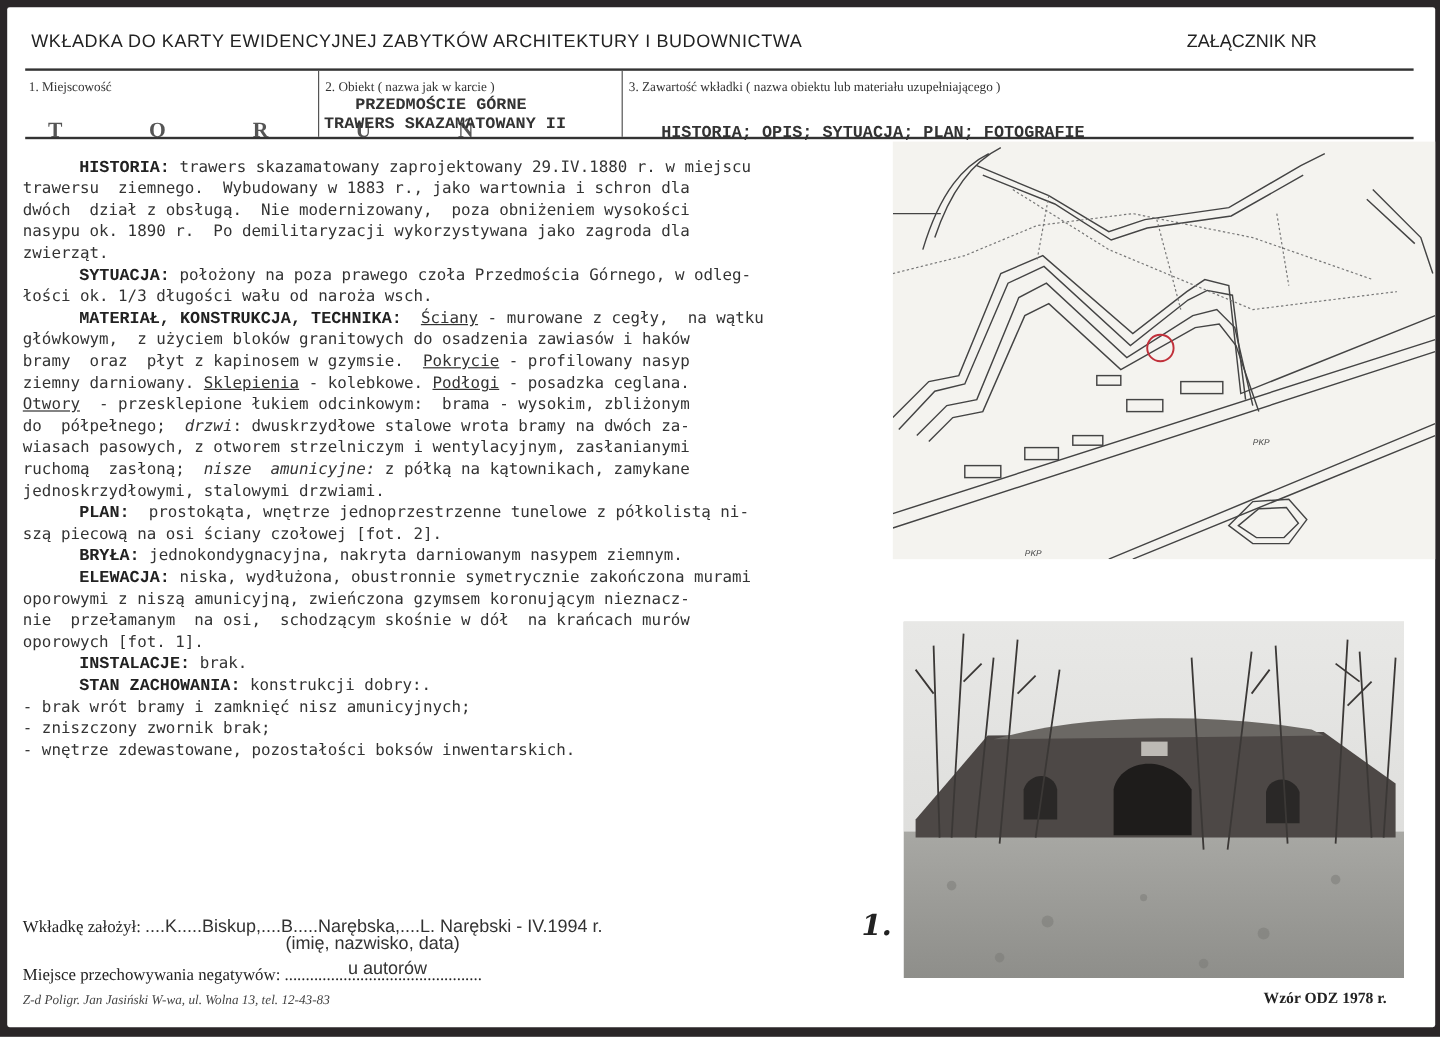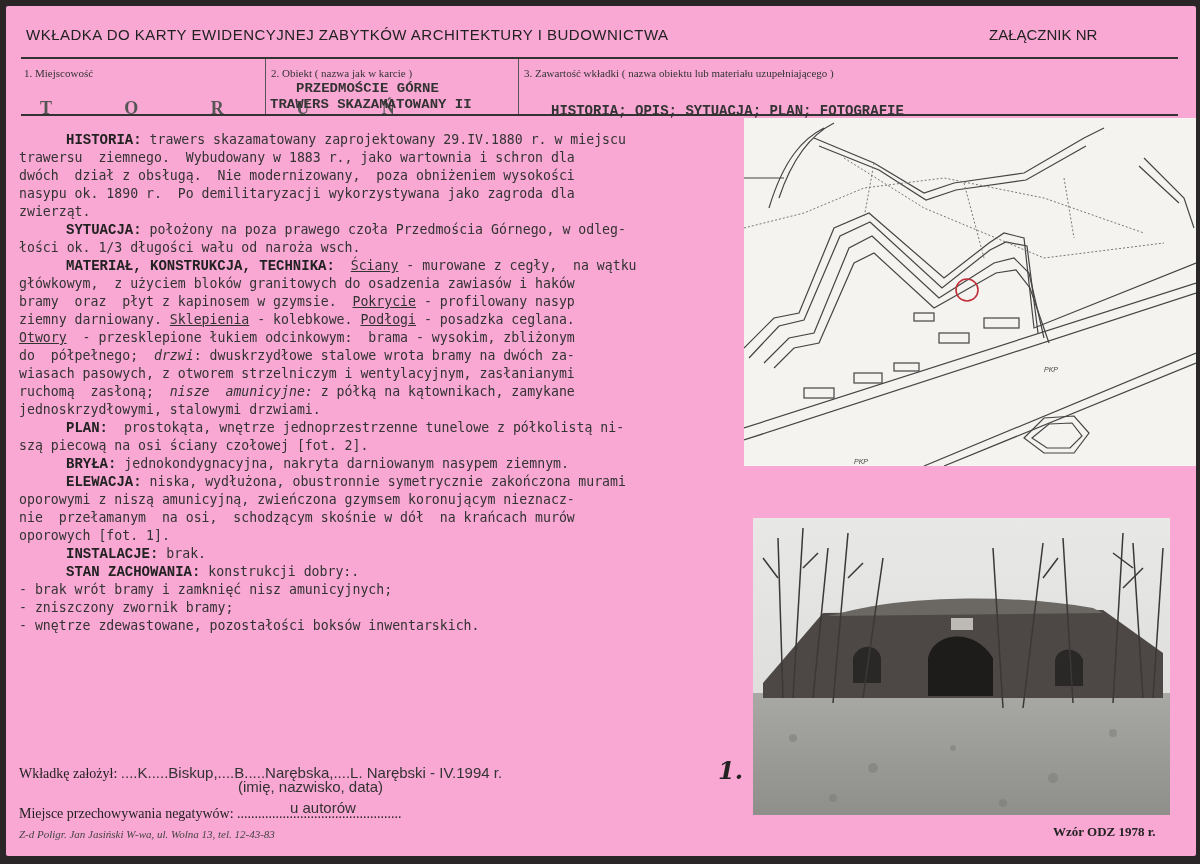--- a/index.html
+++ b/index.html
@@ -1,17 +1,17 @@
 <!DOCTYPE html>
 <html><head>
 <meta charset="utf-8">
 <style>
   html,body{margin:0;padding:0;}
   body{width:1200px;height:864px;background:#2a2628;position:relative;overflow:hidden;}
-  .sheet{position:absolute;left:6px;top:6px;width:1190px;height:850px;background:#f9a8d4;border-radius:2px;}
+  .sheet{position:absolute;left:6px;top:6px;width:1190px;height:850px;background:#ffffff;border-radius:2px;}
   .hdr-title{position:absolute;left:20px;top:20px;font-family:"Liberation Sans",sans-serif;font-size:15px;letter-spacing:.5px;color:#222;}
   .hdr-annex{position:absolute;left:983px;top:20px;font-family:"Liberation Sans",sans-serif;font-size:15px;color:#222;}
   .hdr-annex-num{position:absolute;left:1108px;top:12px;font-family:"DejaVu Serif",serif;font-style:italic;font-size:30px;color:#222;letter-spacing:1px;}
   .rule{position:absolute;left:15px;width:1157px;height:2px;background:#333;}
   .vline{position:absolute;width:1px;background:#555;}
   .lbl{position:absolute;font-family:"Liberation Serif",serif;font-size:11px;color:#333;}
   .val-tor{position:absolute;left:34px;top:92px;font-family:Liberation Serif, serif;font-weight:bold;font-size:18px;letter-spacing:34px;color:#555;text-align:center;}
   .val-obj{position:absolute;font-family:"Liberation Mono",monospace;font-weight:bold;font-size:14px;color:#333;transform:scaleY(0.95);}
   .val-cont{position:absolute;left:545px;top:97px;font-family:"Liberation Mono",monospace;font-weight:bold;font-size:14px;color:#333;}
   .body-text{position:absolute;left:19px;top:131px;width:725px;font-family:"DejaVu Sans Mono",monospace;font-size:13.2px;line-height:18px;color:#333;white-space:pre;}
@@ -70,21 +70,21 @@
 <b>PLAN:</b><span>  prostokąta, wnętrze jednoprzestrzenne tunelowe z półkolistą ni-</span>
 <span>szą piecową na osi ściany czołowej [fot. 2].</span>
 <b>BRYŁA:</b><span> jednokondygnacyjna, nakryta darniowanym nasypem ziemnym.</span>
 <b>ELEWACJA:</b><span> niska, wydłużona, obustronnie symetrycznie zakończona murami</span>
 <span>oporowymi z niszą amunicyjną, zwieńczona gzymsem koronującym nieznacz-</span>
 <span>nie  przełamanym  na osi,  schodzącym skośnie w dół  na krańcach murów</span>
 <span>oporowych [fot. 1].</span>
 <b>INSTALACJE:</b><span> brak.</span>
 <b>STAN ZACHOWANIA:</b><span> konstrukcji dobry:.</span>
 <span>- brak wrót bramy i zamknięć nisz amunicyjnych;</span>
-<span>- zniszczony zwornik bramy;</span>
+<span>- zniszczony zwornik brak;</span>
 <span>- wnętrze zdewastowane, pozostałości boksów inwentarskich.</span></div>
 
 <div class="map">
   <svg width="452" height="348" viewBox="0 0 452 348">
     <g fill="none" stroke="#444" stroke-width="1.2">
       <path d="M0 60 L40 60 M25 90 C40 40 60 20 80 10 M35 80 C50 35 70 15 90 5"></path>
       <path d="M70 20 L130 45 L180 75 L210 65 L280 55 L340 20 L360 10 M75 28 L135 52 L182 82 L212 72 L282 62 L342 28"></path>
       <path d="M400 40 L440 80 L450 110 M395 48 L435 85"></path>
       <path d="M0 230 L30 200 L55 195 L90 110 L125 95 L200 160 L245 125 L260 115 L280 120 L290 210 L452 145"></path>
       <path d="M5 240 L35 208 L60 202 L96 118 L126 104 L198 170 L246 132 L262 124 L283 128 L294 215"></path>

